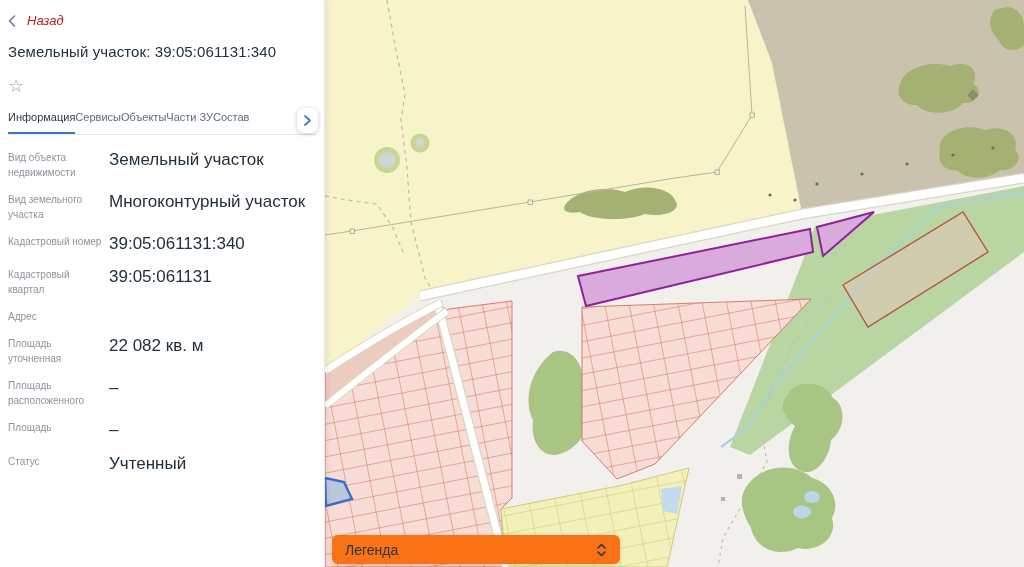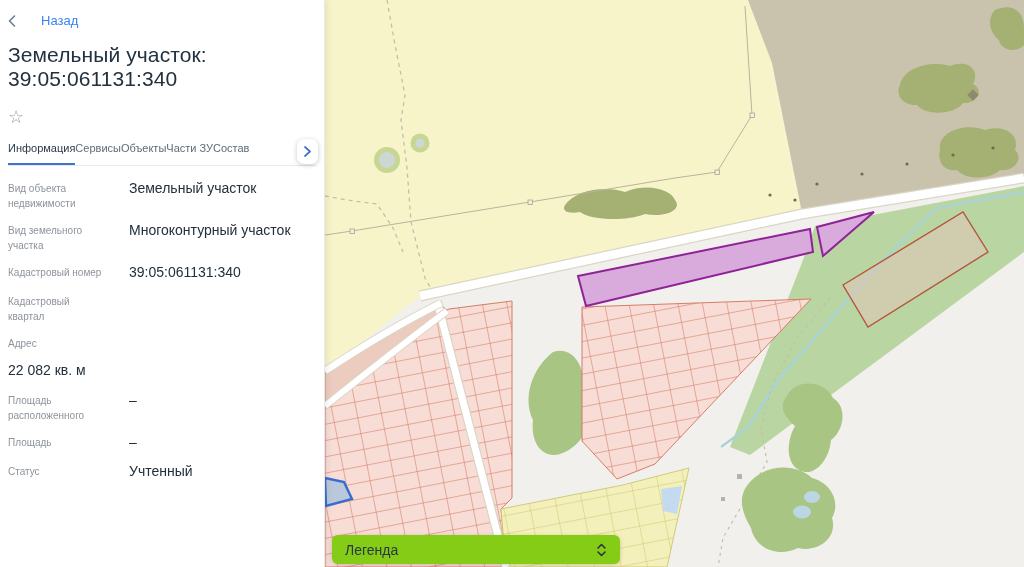--- a/index.html
+++ b/index.html
@@ -6,43 +6,43 @@
   body{
     width:1024px;height:567px;overflow:hidden;display:flex;
     font-family:"Liberation Sans",sans-serif;background:#fff;
   }
   
   .sidebar{
     width:325px;min-width:325px;height:567px;background:#fff;box-sizing:border-box;
     padding:13px 8px 0 8px;position:relative;z-index:3;
     border-right:1px solid #e9e9e9;box-shadow:2px 0 6px rgba(60,60,60,.10);
   }
-  .back{display:flex;align-items:center;gap:25px;color:#3b82f6;font-size:13px;cursor:pointer;width:max-content;}
+  .back{display:flex;align-items:center;gap:11px;color:#b91c1c;font-size:13px;cursor:pointer;width:max-content;font-style:italic;}
   .back .chev svg{display:block;}
-  .page-title{margin:15px 0 0;font-size:21px;font-weight:500;color:#22313f;letter-spacing:.1px;}
+  .page-title{margin:15px 0 0;font-size:15px;font-weight:500;color:#22313f;letter-spacing:.1px;}
   .star{margin:17px 0 2px;color:#9aa3ad;font-size:18px;line-height:1;cursor:pointer;width:max-content;}
   .tabs-wrap{position:relative;margin-top:9px;}
   .tabs{display:flex;border-bottom:1px solid #e7e9ec;overflow:hidden;padding-right:26px;}
   .tab{font-size:11px;color:#5d6b7a;padding:7px 0 9px;white-space:nowrap;cursor:pointer;border-bottom:3px solid transparent;margin-bottom:-1px;}
   .tab.active{color:#2c3b4a;border-bottom-color:#3f74c8;}
   .tabs-more{
     position:absolute;right:-2px;top:4px;width:21px;height:25px;background:#fff;border-radius:7px;
     box-shadow:0 1px 5px rgba(0,0,0,.22);display:flex;align-items:center;justify-content:center;cursor:pointer;
   }
   .fields{margin-top:13px;}
-  .field-row{display:flex;gap:24px;margin-bottom:10px;}
+  .field-row{display:flex;gap:4px;margin-bottom:10px;}
   .f-label{width:97px;min-width:97px;font-size:10px;color:#8d939c;line-height:1.5;padding-top:2px;}
-  .f-value{font-size:14px;color:#222f3c;line-height:1.38;}
+  .f-value{font-size:17px;color:#222f3c;line-height:1.38;}
   .f-link{display:inline-flex;align-items:center;gap:7px;color:#4a7dbf;font-size:11.5px;margin-top:5px;cursor:pointer;}
   .f-link .f-link-text{text-decoration:underline;}
   
   .map{flex:1;position:relative;background:var(--map-bg,#f1f0ed);overflow:hidden;}
   .map svg.basemap{position:absolute;inset:0;width:100%;height:100%;display:block;}
   .legend{
-    position:absolute;left:7px;bottom:3px;width:262px;height:29px;background:#84cc16;border-radius:6px;
+    position:absolute;left:7px;bottom:3px;width:262px;height:29px;background:#f97316;border-radius:6px;
     display:flex;align-items:center;justify-content:space-between;padding:0 13px;
     box-shadow:0 1px 4px rgba(0,0,0,.18);cursor:pointer;
   }
   .legend-label{font-size:14px;color:#2a3744;}
 </style>
 </head>
 <body>
 
 <div class="sidebar">
   <div class="back">
@@ -94,27 +94,32 @@
     <div class="field-row">
       <div class="f-label">Кадастровый номер</div>
       <div class="f-value-wrap">
         <div class="f-value">39:05:061131:340</div>
 
       </div>
     </div>
 
     <div class="field-row">
       <div class="f-label">Кадастровый квартал</div>
+      <div class="f-value-wrap">
+        <div class="f-value">39:05:061131</div>
+
+      </div>
     </div>
 
     <div class="field-row">
       <div class="f-label">Адрес</div>
     </div>
 
     <div class="field-row">
+      <div class="f-label">Площадь уточненная</div>
       <div class="f-value-wrap">
         <div class="f-value">22 082 кв. м</div>
 
       </div>
     </div>
 
     <div class="field-row">
       <div class="f-label">Площадь расположенного</div>
       <div class="f-value-wrap">
         <div class="f-value">–</div>

